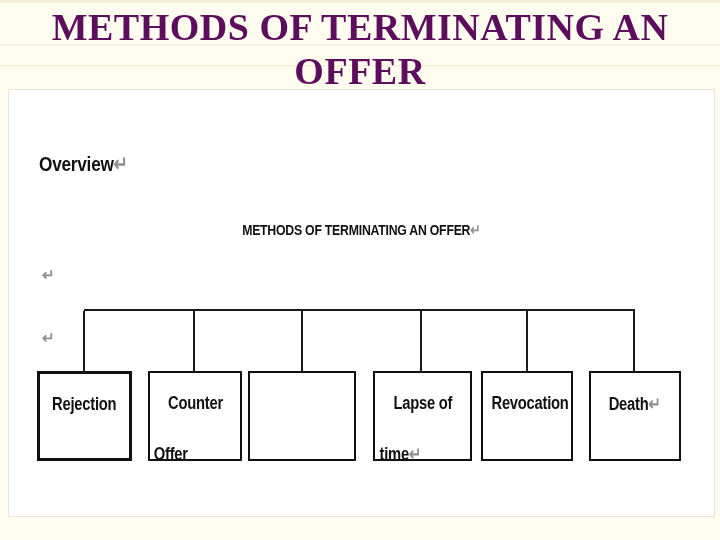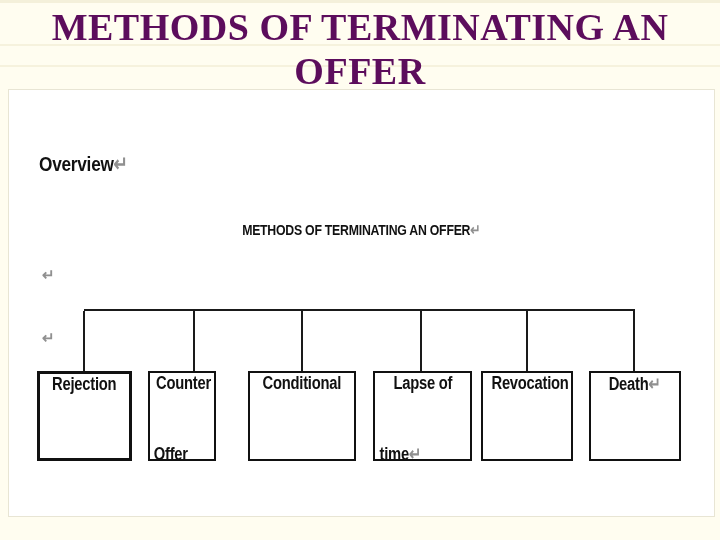--- a/index.html
+++ b/index.html
@@ -53,24 +53,24 @@
   .v-line{position:absolute;top:221px;width:2px;height:60px;background:#1a1a1a;}
   .v1{left:74px;} .v2{left:184px;} .v3{left:292px;}
   .v4{left:411px;} .v5{left:517px;} .v6{left:624px;}
 
   
   .tree-box{
     position:absolute;top:281px;height:90px;box-sizing:border-box;
     border:2px solid #111;background:#fff;overflow:hidden;
     font-size:18px;font-weight:bold;letter-spacing:-0.3px;text-align:center;
   }
-  .tree-box .line1{}
+  .tree-box .line1{margin-top:20px;}
   .tree-box .line2{position:absolute;bottom:-5px;left:0;width:100%;text-align:left;line-height:20px;}
   .b1{left:28px;width:95px;border-width:3px;}
-  .b2{left:139px;width:68px;}
+  .b2{left:139px;width:94px;}
   .b3{left:239px;width:108px;}
   .b4{left:364px;width:99px;}
   .b5{left:472px;width:92px;}
   .b6{left:580px;width:92px;}
 </style>
 </head>
 <body>
 
 <div class="bg-line l0"></div>
 <div class="bg-line l1"></div>
@@ -99,21 +99,20 @@
     <div class="line1"><span class="cx">Rejection</span></div>
     <div class="line2"><span class="cx"></span></div>
   </div>
 
   <div class="tree-box b2">
     <div class="line1"><span class="cx">Counter</span></div>
     <div class="line2"><span class="cx">Offer</span></div>
   </div>
 
   <div class="tree-box b3">
-    <div class="line1"><span class="cx">Conditional</span></div>
   </div>
 
   <div class="tree-box b4">
     <div class="line1"><span class="cx">Lapse of</span></div>
     <div class="line2"><span class="cx"><span>time</span><span class="pilcrow">↵</span></span></div>
   </div>
 
   <div class="tree-box b6">
     <div class="line1"><span class="cx"><span>Death</span><span class="pilcrow">↵</span></span></div>
     <div class="line2"><span class="cx"></span></div>

